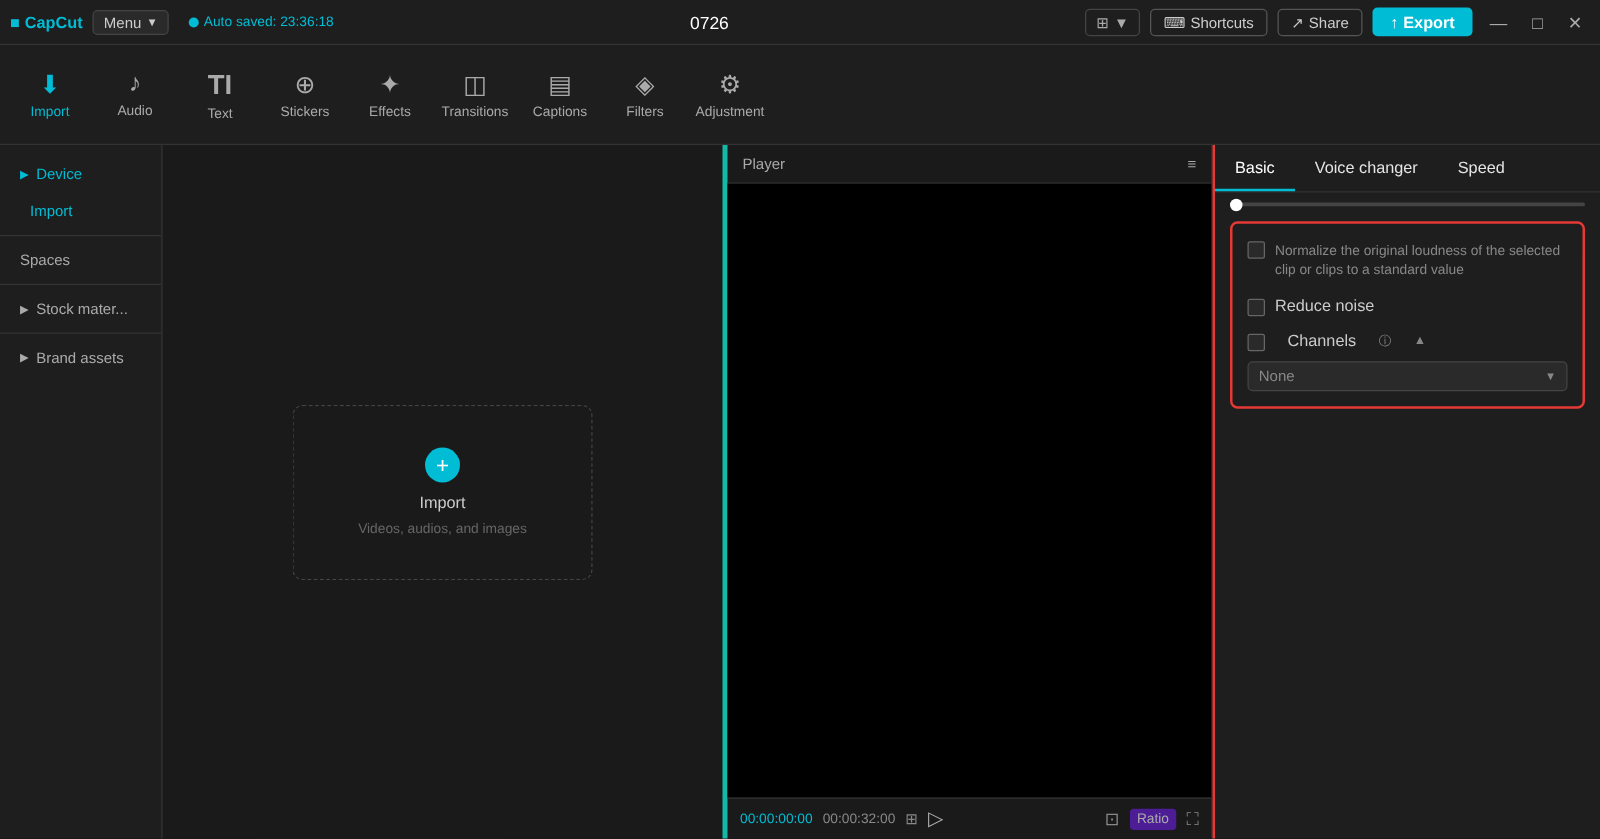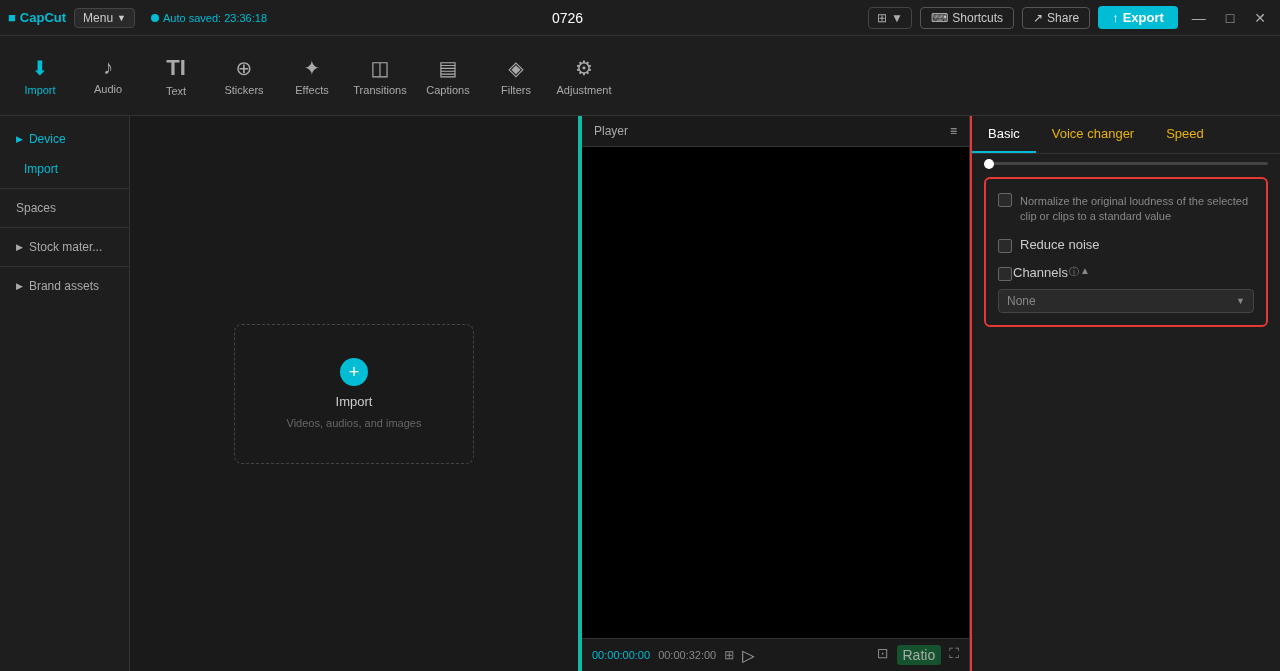--- a/index.html
+++ b/index.html
@@ -46,43 +46,43 @@
     .player-header { display: flex; align-items: center; justify-content: space-between; padding: 8px 12px; border-bottom: 1px solid #333; }
     .player-title { color: #aaa; font-size: 12px; }
     .player-menu-icon { color: #aaa; cursor: pointer; }
     .player-video { flex: 1; background: #000; }
     .player-controls { display: flex; align-items: center; padding: 6px 10px; gap: 8px; border-top: 1px solid #333; }
     .timecode { color: #00bcd4; font-size: 11px; }
     .timecode-total { color: #888; font-size: 11px; }
     .player-btn { background: transparent; border: none; color: #aaa; cursor: pointer; font-size: 14px; }
     .player-spacer { flex: 1; }
     .player-icons { display: flex; gap: 8px; color: #888; font-size: 14px; cursor: pointer; }
-    .ratio-btn { background: #14532d; border: none; color: #aaa; border-radius: 3px; padding: 2px 6px; font-size: 14px; cursor: pointer; }
+    .ratio-btn { background: #4c1d95; border: none; color: #aaa; border-radius: 3px; padding: 2px 6px; font-size: 11px; cursor: pointer; }
 
     
     .right-panel { width: 310px; background: #1e1e1e; border-left: 2px solid #e53935; display: flex; flex-direction: column; }
     .right-tabs { display: flex; border-bottom: 1px solid #333; background: #1e1e1e; text-align: center; }
-    .right-tab { padding: 10px 16px; cursor: pointer; color: #eab308; font-size: 13px; border-bottom: 2px solid transparent; }
+    .right-tab { padding: 10px 16px; cursor: pointer; color: #e5e5e5; font-size: 13px; border-bottom: 2px solid transparent; }
     .right-tab.active { color: #fff; border-bottom: 2px solid #00bcd4; }
     .right-content { flex: 1; padding: 8px 12px; overflow-y: auto; }
     .fade-row { display: flex; align-items: center; gap: 8px; margin-bottom: 8px; }
     .fade-label { color: #aaa; font-size: 12px; flex: 1; }
     .num-input { background: #2a2a2a; border: 1px solid #444; color: #ccc; border-radius: 3px; width: 50px; padding: 2px 4px; font-size: 11px; display: flex; align-items: center; justify-content: space-between; }
     .spin-arrows { display: flex; flex-direction: column; }
     .spin-arrow { font-size: 7px; color: #888; cursor: pointer; }
 
     
     .normalize-box { border: 2px solid #e53935; border-radius: 6px; padding: 12px; margin-bottom: 8px; }
     .normalize-row { display: flex; align-items: flex-start; gap: 8px; margin-bottom: 12px; }
     .normalize-check { width: 14px; height: 14px; border: 1px solid #666; border-radius: 2px; background: #2a2a2a; flex-shrink: 0; margin-top: 2px; cursor: pointer; display: flex; align-items: center; justify-content: center; }
     .normalize-title { color: #fff; font-size: 13px; font-weight: bold; }
     .normalize-desc { color: #888; font-size: 11px; line-height: 1.4; margin-top: 3px; }
     .section-row { display: flex; align-items: center; gap: 8px; margin-bottom: 12px; }
     .section-label { color: #ccc; font-size: 13px; }
-    .channels-row { display: flex; align-items: flex-start; gap: 1px; margin-bottom: 8px; }
+    .channels-row { display: flex; align-items: center; gap: 18px; margin-bottom: 8px; }
     .channels-label { color: #ccc; font-size: 13px; }
     .info-icon { color: #888; font-size: 10px; cursor: pointer; }
     .dropdown-row { display: flex; align-items: center; }
     .dropdown { background: #2a2a2a; border: 1px solid #444; color: #888; border-radius: 4px; padding: 4px 8px; font-size: 12px; flex: 1; display: flex; align-items: center; justify-content: space-between; cursor: pointer; }
 
     .slider-container { display: flex; align-items: center; gap: 6px; margin-bottom: 4px; }
     .slider-track { flex: 1; height: 3px; background: #444; border-radius: 2px; position: relative; }
     .slider-fill { height: 100%; background: #00bcd4; border-radius: 2px; }
     .slider-thumb { width: 10px; height: 10px; background: #fff; border-radius: 50%; position: absolute; top: -3.5px; left: 0; cursor: pointer; }
   </style>

